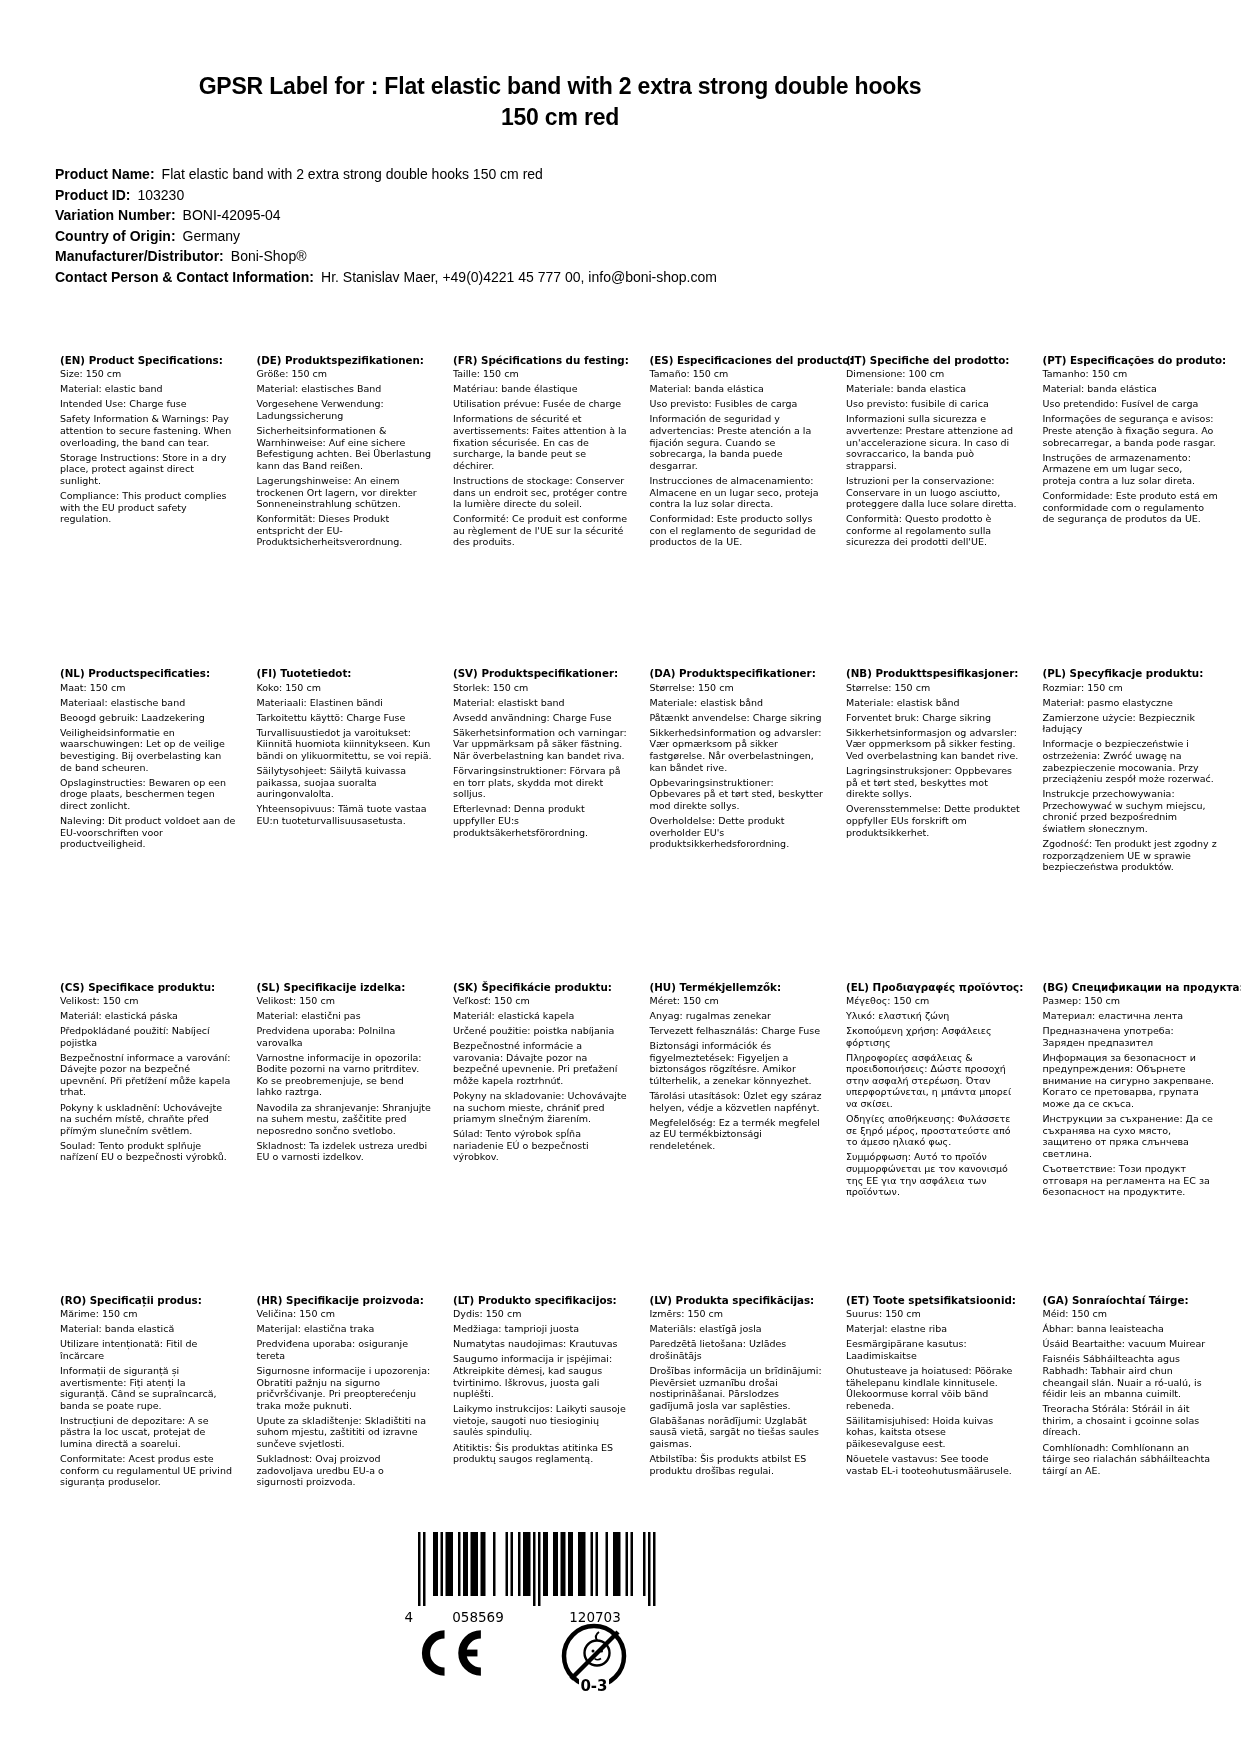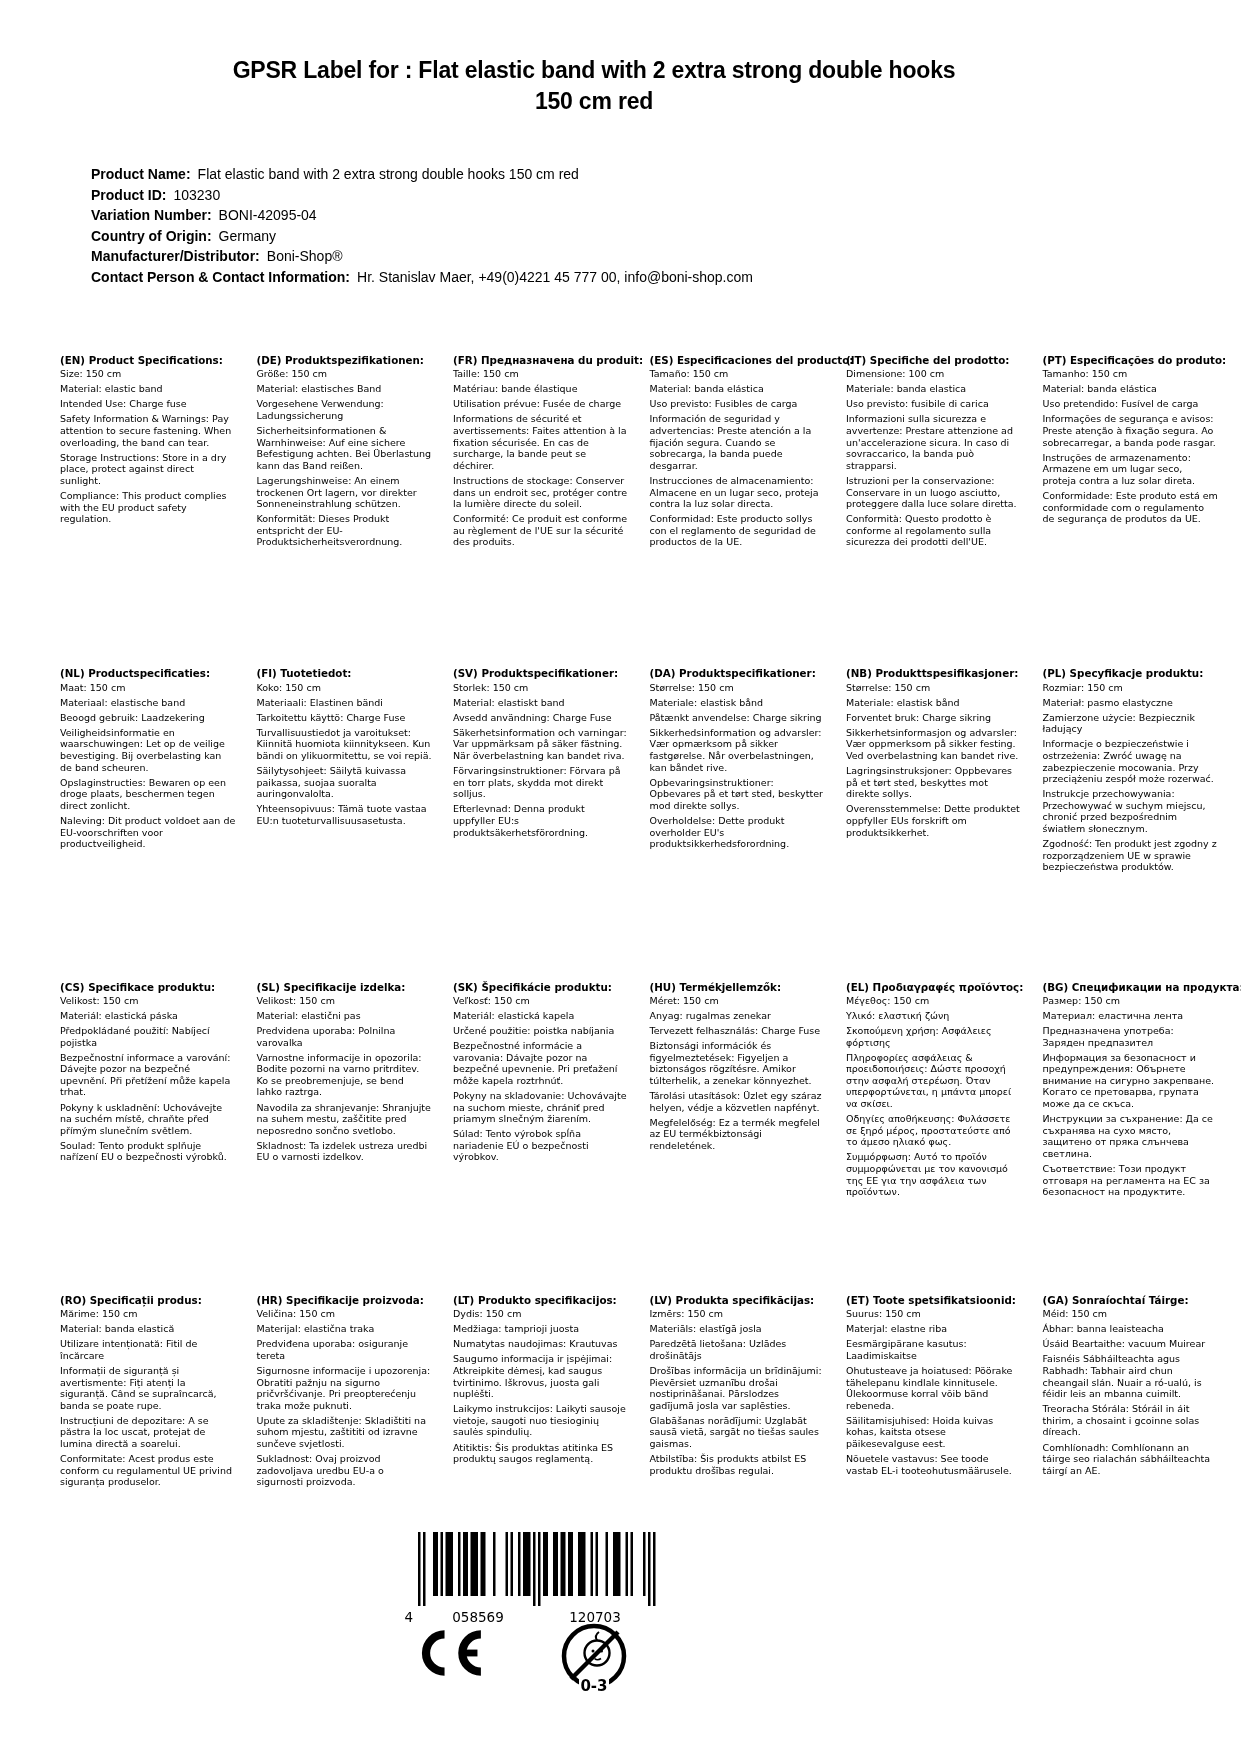--- a/index.html
+++ b/index.html
@@ -1,30 +1,29 @@
 <!DOCTYPE html>
 <html><head>
 <meta charset="utf-8">
 <style>
   html,body{margin:0;padding:0;}
   body{
     width:1241px;height:1754px;position:relative;background:#ffffff;color:#000;
     font-family:"DejaVu Sans",sans-serif;overflow:hidden;
   }
   .title-wrap{
-    position:absolute;top:55px;left:0;width:1120px;text-align:center;
+    position:absolute;top:71px;left:0;width:1120px;text-align:center;
     font-family:"Liberation Sans",sans-serif;font-weight:bold;font-size:23px;line-height:31px;
     letter-spacing:-0.2px;
-    margin-left:34px;
   }
   .product-info{
     position:absolute;left:55px;top:164px;
     font-family:"Liberation Sans",sans-serif;font-size:14px;line-height:20.6px;
   }
-  .info-line .label{font-weight:bold;margin-right:7px;margin-left:36px;}
+  .info-line .label{font-weight:bold;margin-right:7px;}
   .spec-grid{
     position:absolute;left:60px;top:338px;
     display:grid;grid-template-columns:repeat(6,196.5px);grid-auto-rows:313.3px;
   }
   .block{padding-right:21px;font-size:9.5px;line-height:11.6px;margin-top:16px;}
   .block h3{
     font-size:10.3px;line-height:12.2px;margin:0 0 2px 0;white-space:nowrap;font-weight:bold;
   }
   .block p{margin:0 0 3.5px 0;}
   .barcode-wrap{position:absolute;left:393px;top:1532px;}
@@ -87,21 +86,21 @@
         <p>Größe: 150 cm</p>
         <p>Material: elastisches Band</p>
         <p>Vorgesehene Verwendung: Ladungssicherung</p>
         <p>Sicherheitsinformationen &amp; Warnhinweise: Auf eine sichere Befestigung achten. Bei Überlastung kann das Band reißen.</p>
         <p>Lagerungshinweise: An einem trockenen Ort lagern, vor direkter Sonneneinstrahlung schützen.</p>
         <p>Konformität: Dieses Produkt entspricht der EU-Produktsicherheitsverordnung.</p>
       </div>
   </div>
 
   <div class="block">
-    <h3>(FR) Предназначена du produit:</h3>
+    <h3>(FR) Spécifications du festing:</h3>
     <div class="block-body">
         <p>Taille: 150 cm</p>
         <p>Matériau: bande élastique</p>
         <p>Utilisation prévue: Fusée de charge</p>
         <p>Informations de sécurité et avertissements: Faites attention à la fixation sécurisée. En cas de surcharge, la bande peut se déchirer.</p>
         <p>Instructions de stockage: Conserver dans un endroit sec, protéger contre la lumière directe du soleil.</p>
         <p>Conformité: Ce produit est conforme au règlement de l'UE sur la sécurité des produits.</p>
       </div>
   </div>
 

